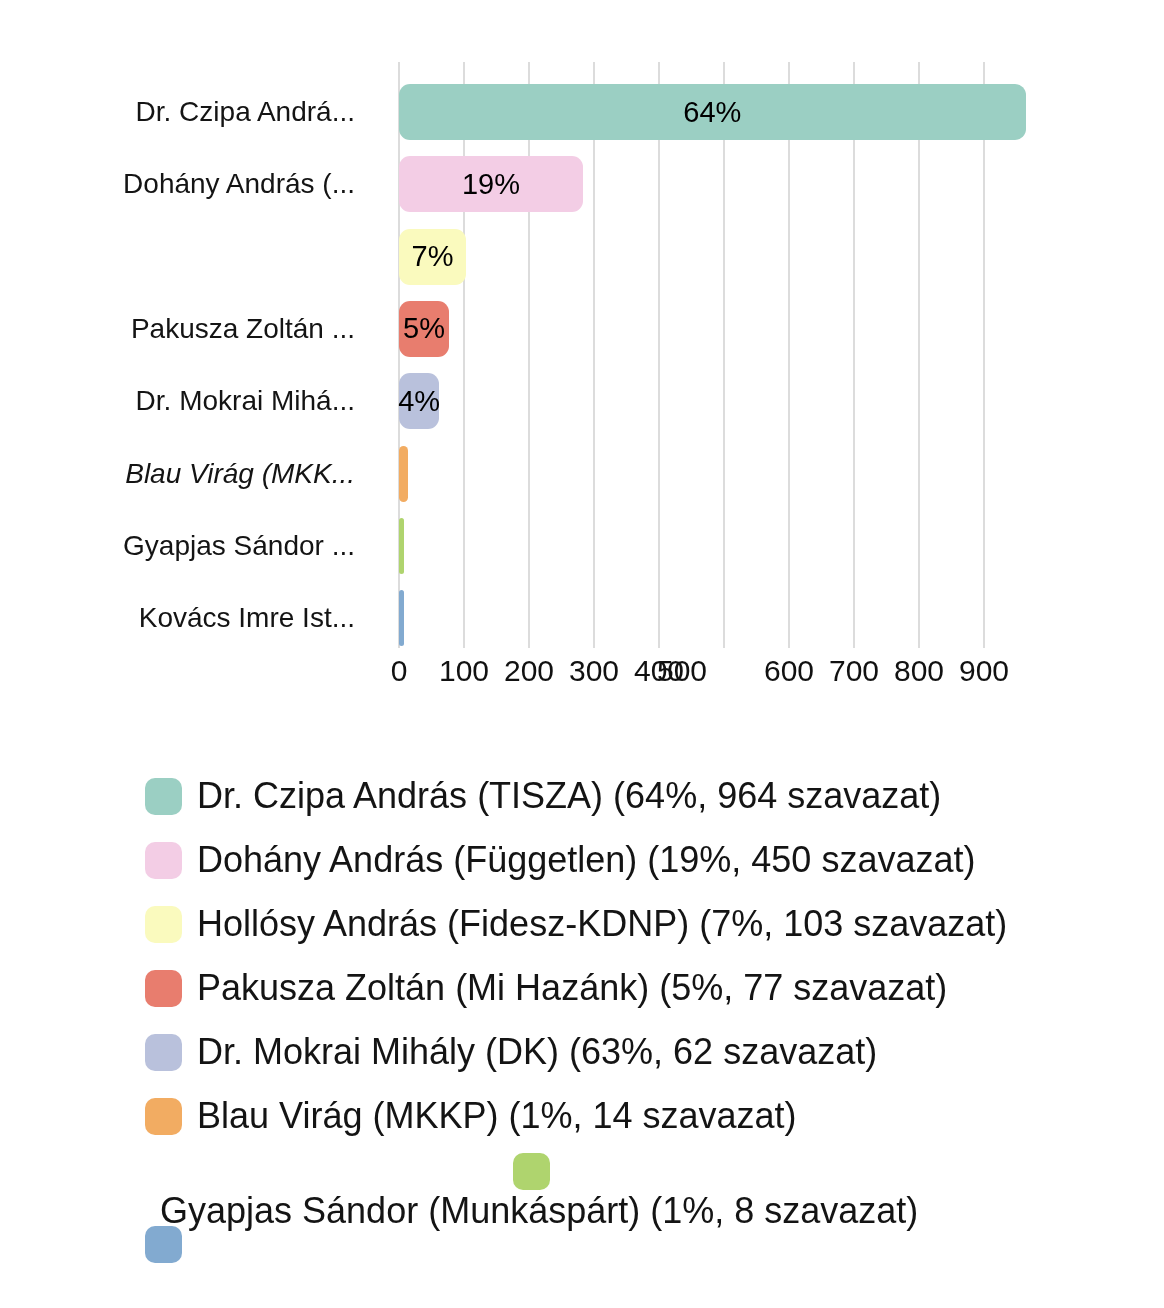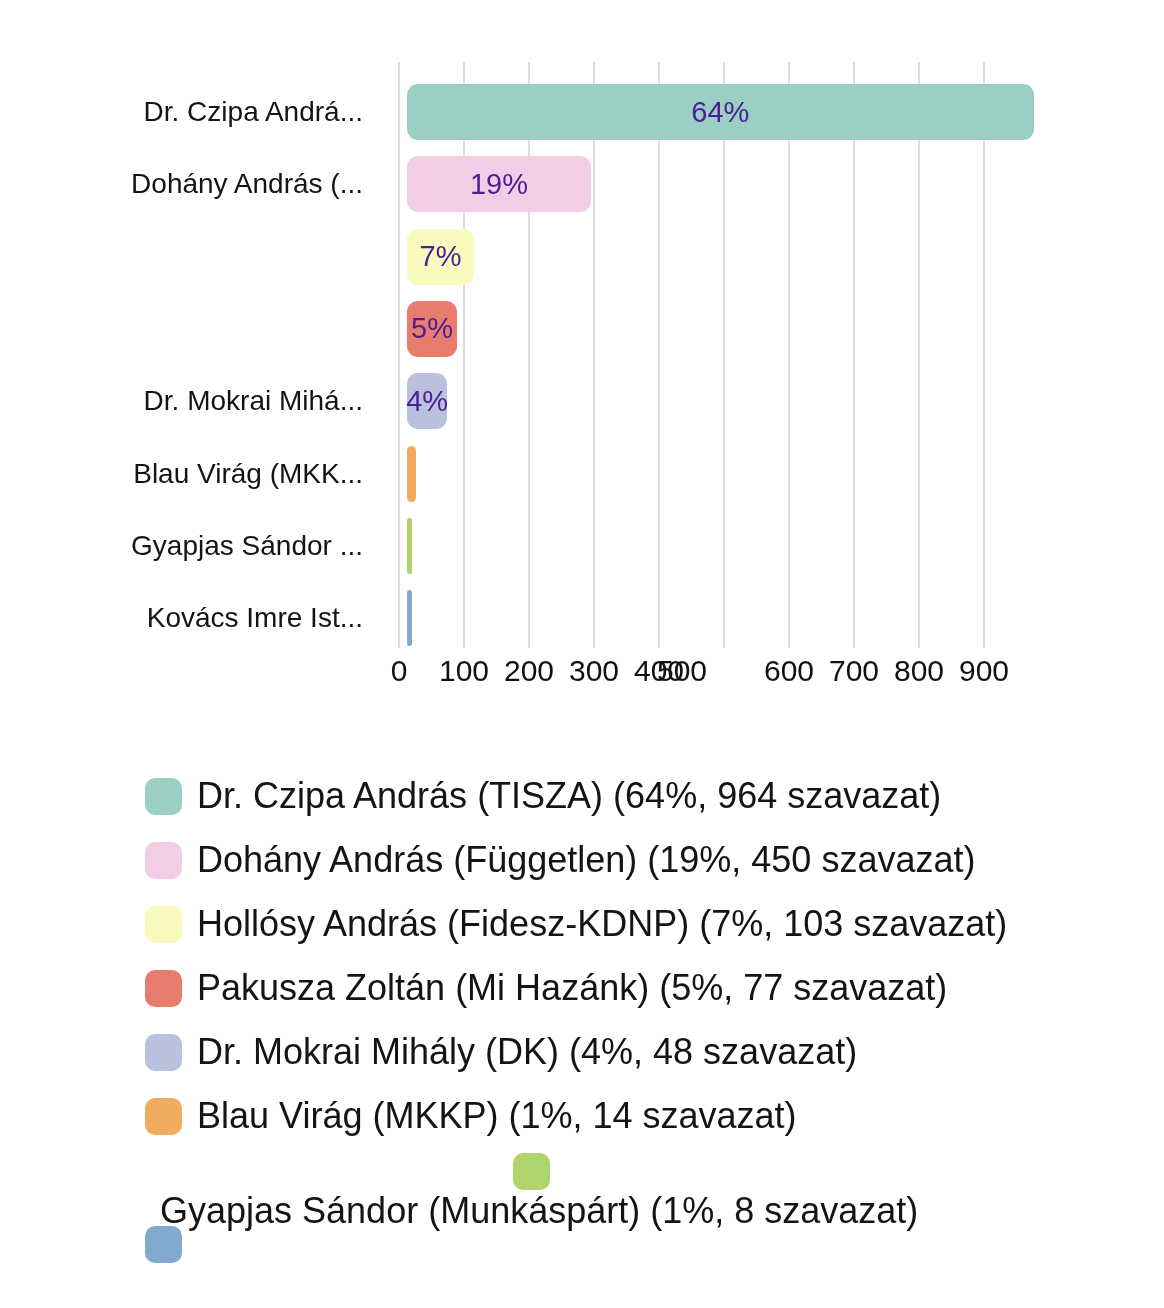--- a/index.html
+++ b/index.html
@@ -25,21 +25,21 @@
   .gridline {
     position: absolute;
     top: 62px;
     width: 2px;
     height: 586px;
     background: #dcdcdc;
     z-index: 1;
   }
   .bar-row {
     position: absolute;
-    left: 8px;
+    left: 0;
     width: 1076px;
     height: 72px;
     z-index: 2;
   }
   .y-label {
     position: absolute;
     left: 0;
     top: 0;
     width: 355px;
     height: 72px;
@@ -56,21 +56,21 @@
     top: 8px;
     height: 56px;
     border-radius: 11px;
     display: flex;
     align-items: center;
     justify-content: center;
     overflow: visible;
   }
   .bar-value {
     font-size: 29px;
-    color: #4c1d95;
+    color: #000000;
     white-space: nowrap;
   }
   .x-axis {
     position: absolute;
     left: 0;
     top: 654px;
     width: 1164px;
     height: 40px;
     z-index: 2;
   }
@@ -139,31 +139,32 @@
           <div class="bar" style="width: 183.95px; background: rgb(243, 205, 229);">
             <span class="bar-value">19%</span>
           </div>
         </div>
         <div class="bar-row" style="top: 220.6px;">
           <div class="bar" style="width: 66.95px; background: rgb(250, 250, 190);">
             <span class="bar-value">7%</span>
           </div>
         </div>
         <div class="bar-row" style="top: 292.9px;">
+          <div class="y-label">Pakusza Zoltán ...</div>
           <div class="bar" style="width: 50.05px; background: rgb(232, 125, 110);">
             <span class="bar-value">5%</span>
           </div>
         </div>
         <div class="bar-row" style="top: 365.2px;">
           <div class="y-label">Dr. Mokrai Mihá...</div>
           <div class="bar" style="width: 40.3px; background: rgb(185, 193, 220);">
             <span class="bar-value">4%</span>
           </div>
         </div>
-        <div class="bar-row" style="top: 437.5px;">
+        <div class="bar-row" style="top: 437.5px; font-style: italic;">
           <div class="y-label">Blau Virág (MKK...</div>
           <div class="bar" style="width: 9.1px; background: rgb(242, 172, 98);">
             <span class="bar-value"></span>
           </div>
         </div>
         <div class="bar-row" style="top: 509.8px; padding-left: 24px;">
           <div class="y-label">Gyapjas Sándor ...</div>
           <div class="bar" style="width: 5.2px; background: rgb(175, 212, 110);">
             <span class="bar-value"></span>
           </div>
@@ -200,21 +201,21 @@
       <li class="legend-item" style="top: 128px;">
         <span class="legend-swatch" style="background: rgb(250, 250, 190);"></span>
         <span class="legend-text">Hollósy András (Fidesz-KDNP) (7%, 103 szavazat)</span>
       </li>
       <li class="legend-item" style="top: 192px;">
         <span class="legend-swatch" style="background: rgb(232, 125, 110);"></span>
         <span class="legend-text">Pakusza Zoltán (Mi Hazánk) (5%, 77 szavazat)</span>
       </li>
       <li class="legend-item" style="top: 256px;">
         <span class="legend-swatch" style="background: rgb(185, 193, 220);"></span>
-        <span class="legend-text">Dr. Mokrai Mihály (DK) (4%, 48 szavazat)</span>
+        <span class="legend-text">Dr. Mokrai Mihály (DK) (63%, 62 szavazat)</span>
       </li>
       <li class="legend-item" style="top: 320px;">
         <span class="legend-swatch" style="background: rgb(242, 172, 98);"></span>
         <span class="legend-text">Blau Virág (MKKP) (1%, 14 szavazat)</span>
       </li>
       <li class="legend-item" style="top: 376px; flex-direction: column;">
         <span class="legend-swatch" style="background: rgb(175, 212, 110);"></span>
         <span class="legend-text">Gyapjas Sándor (Munkáspárt) (1%, 8 szavazat)</span>
       </li>
       <li class="legend-item" style="top: 448px;">

